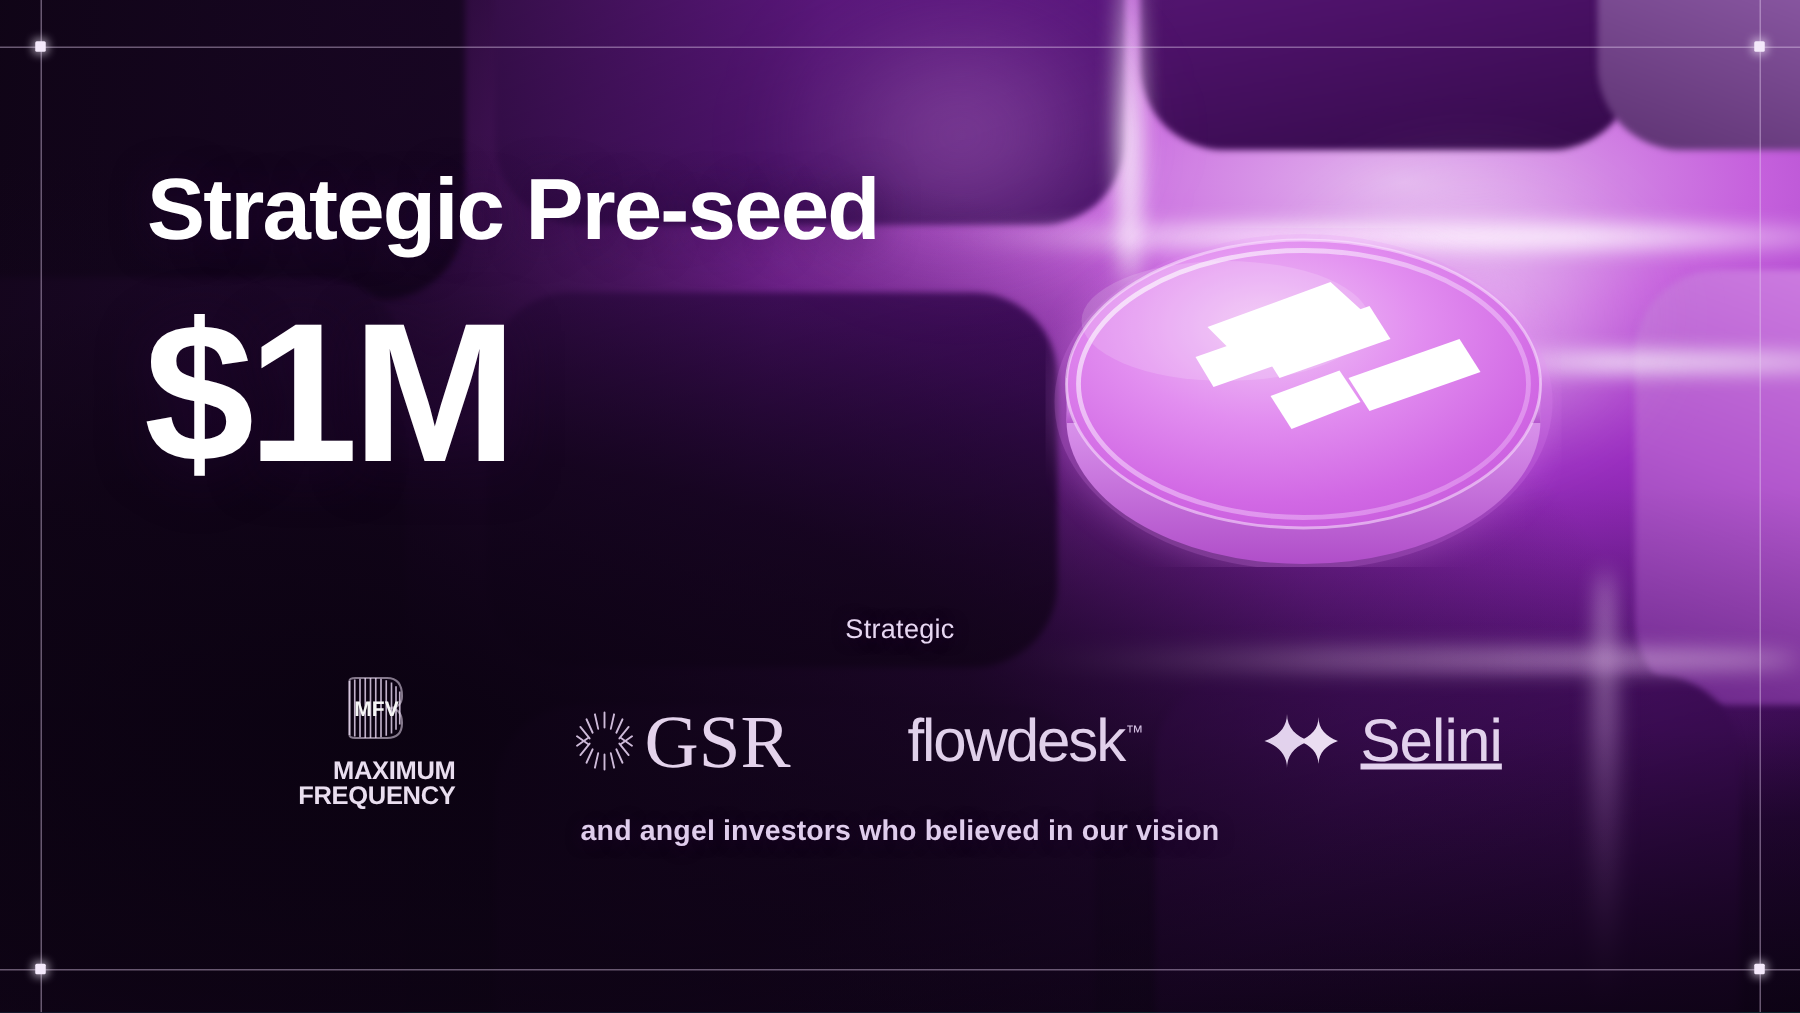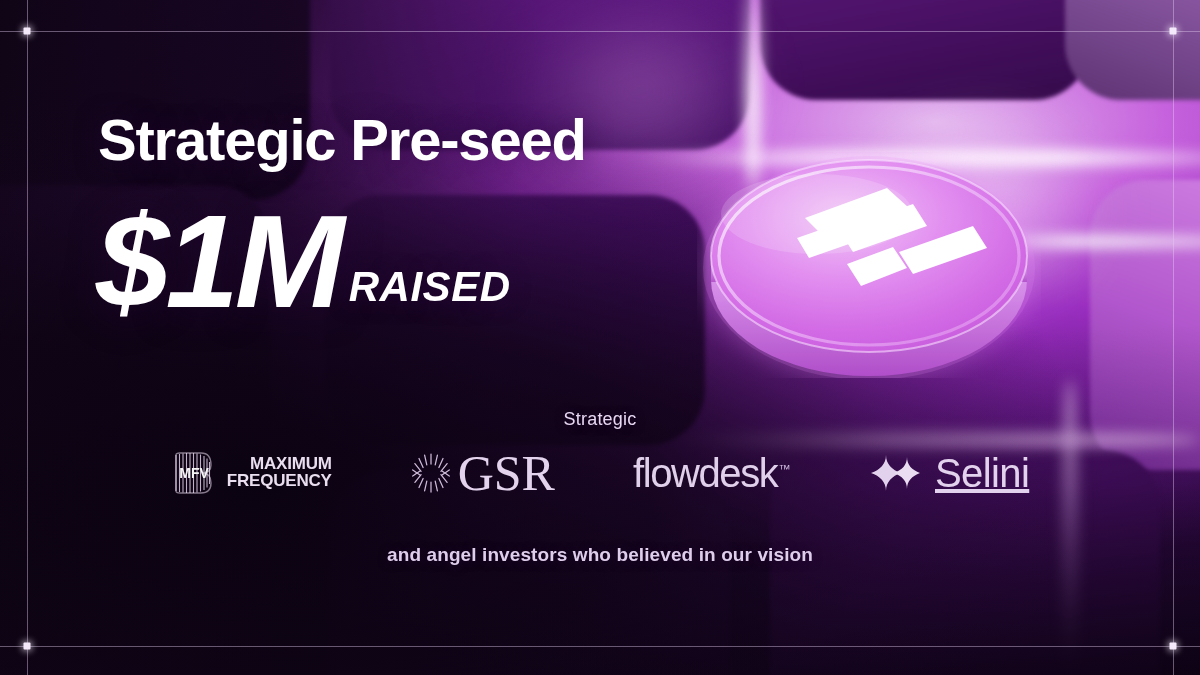--- a/index.html
+++ b/index.html
@@ -63,21 +63,21 @@
 
   .headline{
     position:absolute; left:98px; top:111px;
     font-size:58px; font-weight:700; color:#ffffff;
     letter-spacing:-1.2px; line-height:1;
     text-shadow:0 2px 26px rgba(40,5,60,.55);
   }
 
   .amount-row{
     position:absolute; left:96px; top:204px;
-    display:flex; align-items:flex-end;font-style:italic;
+    display:flex; align-items:center;
   }
   .amount{
     font-size:132px; font-weight:700; color:#ffffff;
     letter-spacing:-4px; line-height:.88;
     text-shadow:0 4px 34px rgba(40,5,60,.5);
   }
   .raised{
     font-size:42px; font-weight:700; color:#ffffff;
     letter-spacing:.5px; line-height:1;
     margin-left:8px; margin-bottom:12px;
@@ -104,21 +104,21 @@
     position:absolute; top:448px; left:0; right:0;
     display:flex; align-items:center; justify-content:center;
     gap:78px;
   }
   .logo{
     display:flex; align-items:center;
     opacity:.96;
   }
 
   
-  .mfv{ gap:10px; }
+  .mfv{ gap:10px;flex-direction:column; }
   .mfv .mark{ width:46px; height:48px; }
   .mfv .wordmark{
     font-size:17px; font-weight:700; color:#f2e7f8;
     line-height:.98; letter-spacing:-.2px;
     text-align:right;
   }
   .mfv .wordmark span{ display:block; }
 
   
   .gsr{ gap:6px; }
@@ -216,21 +216,20 @@
     <div class="frame-dot" style="left:27px; top:646px;"></div>
     <div class="frame-dot" style="left:1173px; top:646px;"></div>
   </div>
 
   <div class="content">
 
     <div class="headline">Strategic Pre-seed</div>
 
     <div class="amount-row">
       <div class="amount">$1M</div>
-      <div class="raised">RAISED</div>
     </div>
 
     <div class="coin-wrap">
       <svg viewBox="0 0 344 226" xmlns="http://www.w3.org/2000/svg" aria-hidden="true">
         <defs>
           <radialGradient id="coinFace" cx="42%" cy="30%" r="85%">
             <stop offset="0%" stop-color="#f0c5f6"></stop>
             <stop offset="38%" stop-color="#e28ef0"></stop>
             <stop offset="72%" stop-color="#d168e4"></stop>
             <stop offset="100%" stop-color="#c255d8"></stop>

